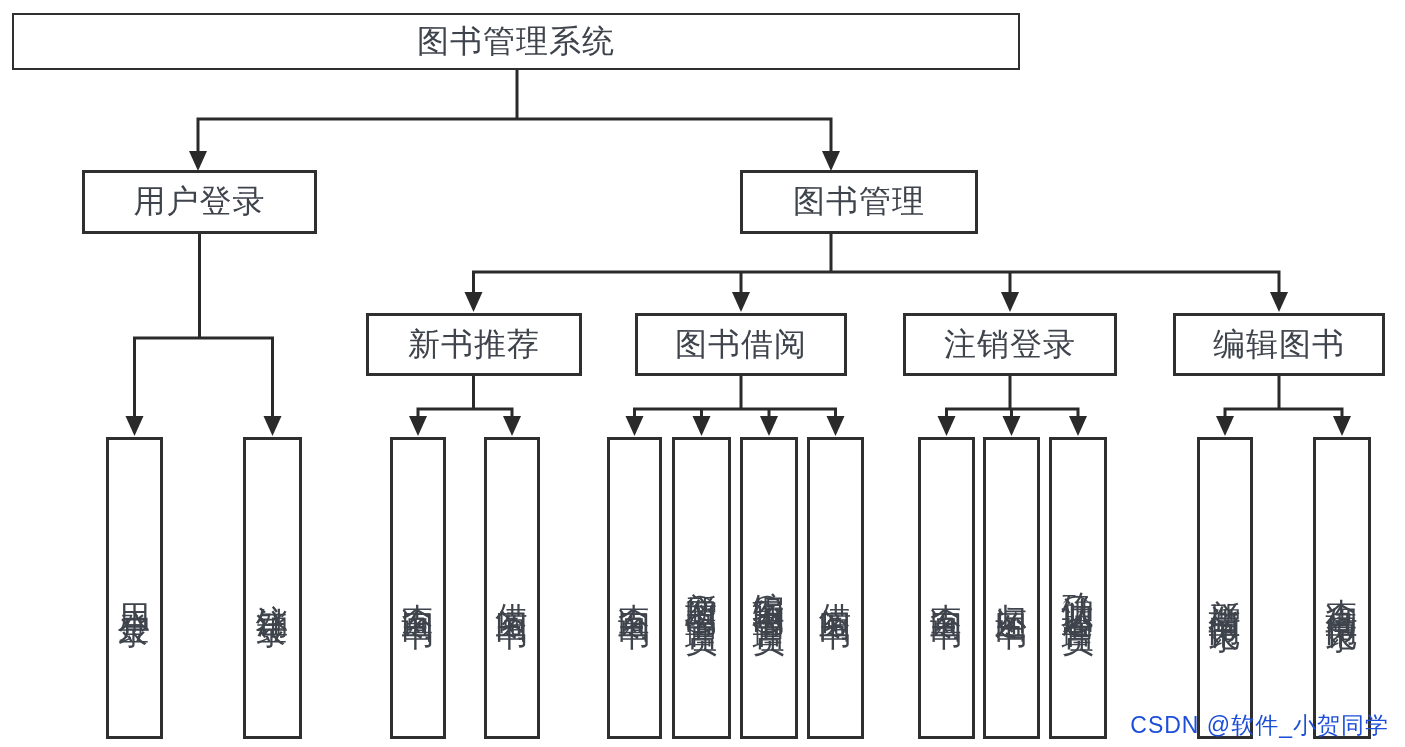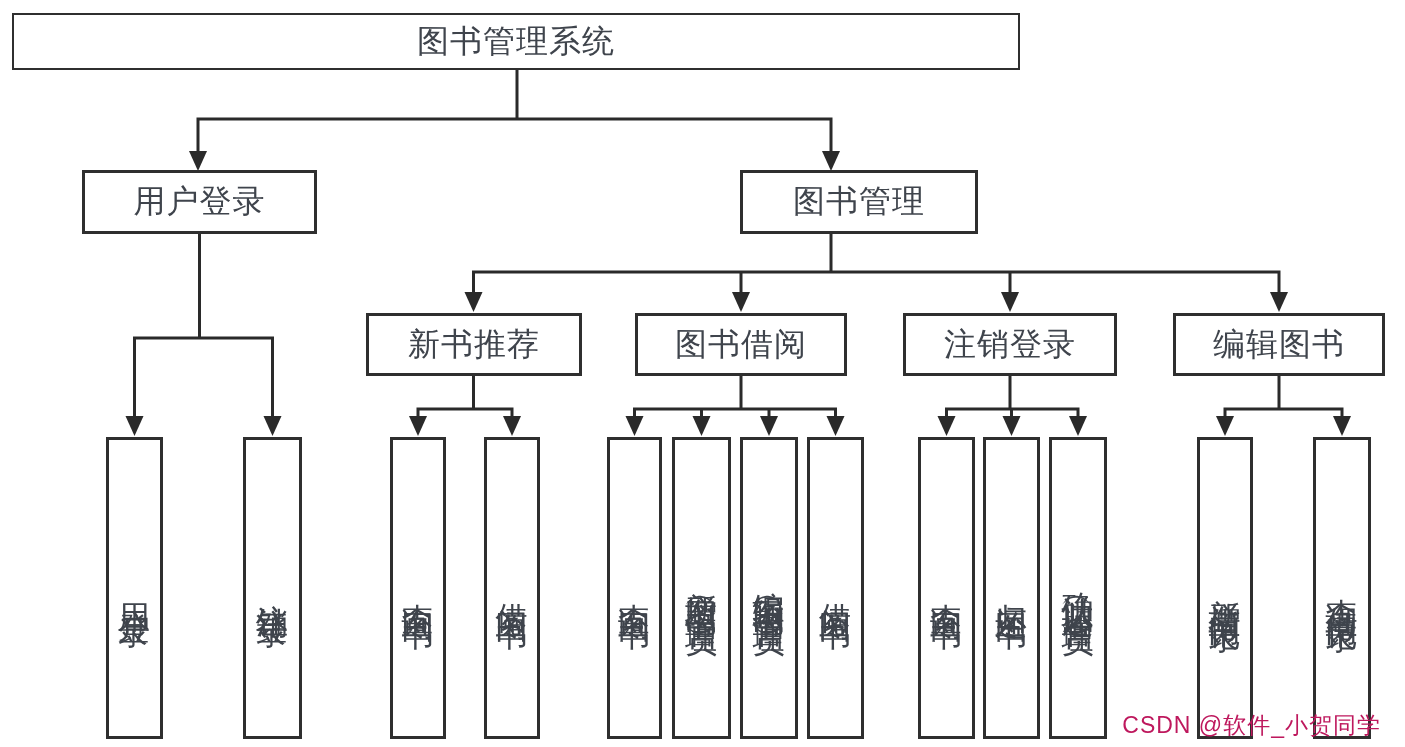--- a/index.html
+++ b/index.html
@@ -35,23 +35,23 @@
     z-index: 2;
   }
   .root-box { border-width: 2px; }
   .vbox span {
     writing-mode: vertical-rl;
     letter-spacing: 5px;
     line-height: 1;
   }
   .watermark {
     position: absolute;
-    right: 24px;
+    right: 16px;
     bottom: 6px;
-    color: #be185d;
+    color: #1d4ed8;
     font-size: 23px;
     letter-spacing: 1px;
     z-index: 5;
     white-space: nowrap;
   }
 </style>
 </head>
 <body>
 
 <div class="canvas">

